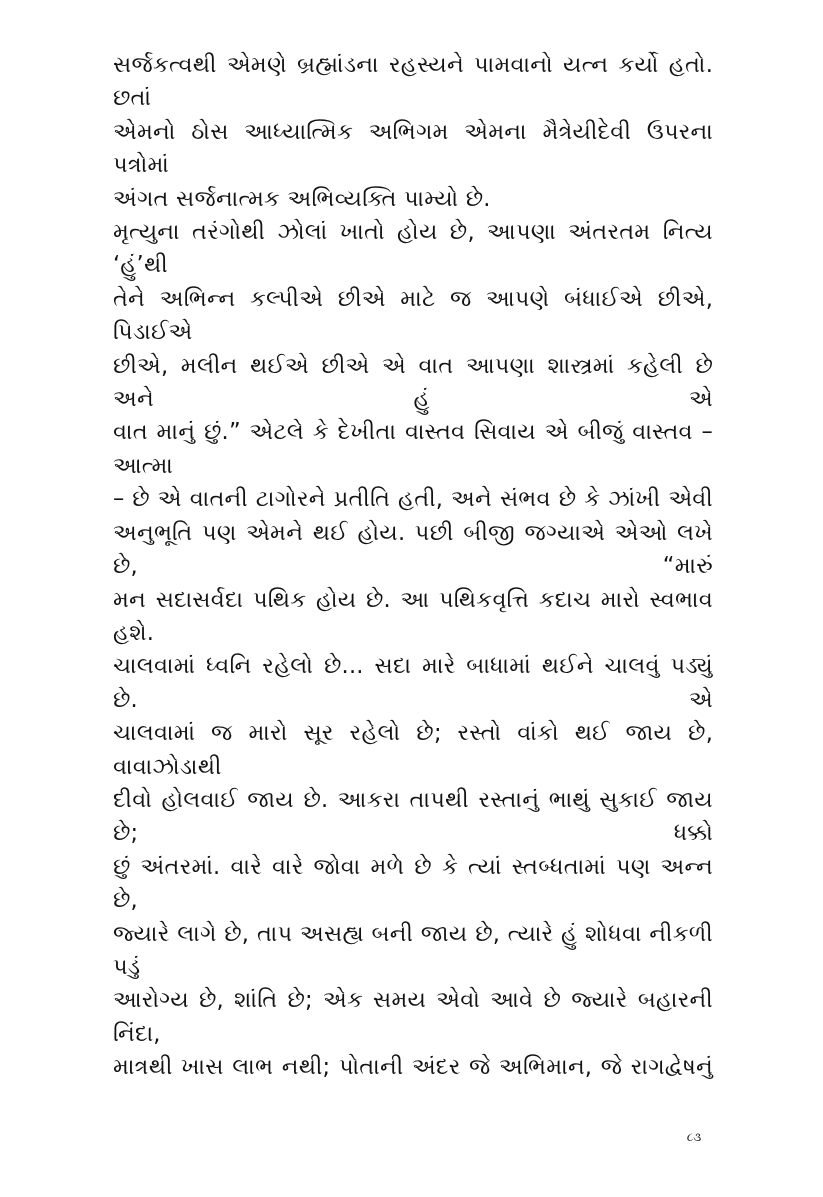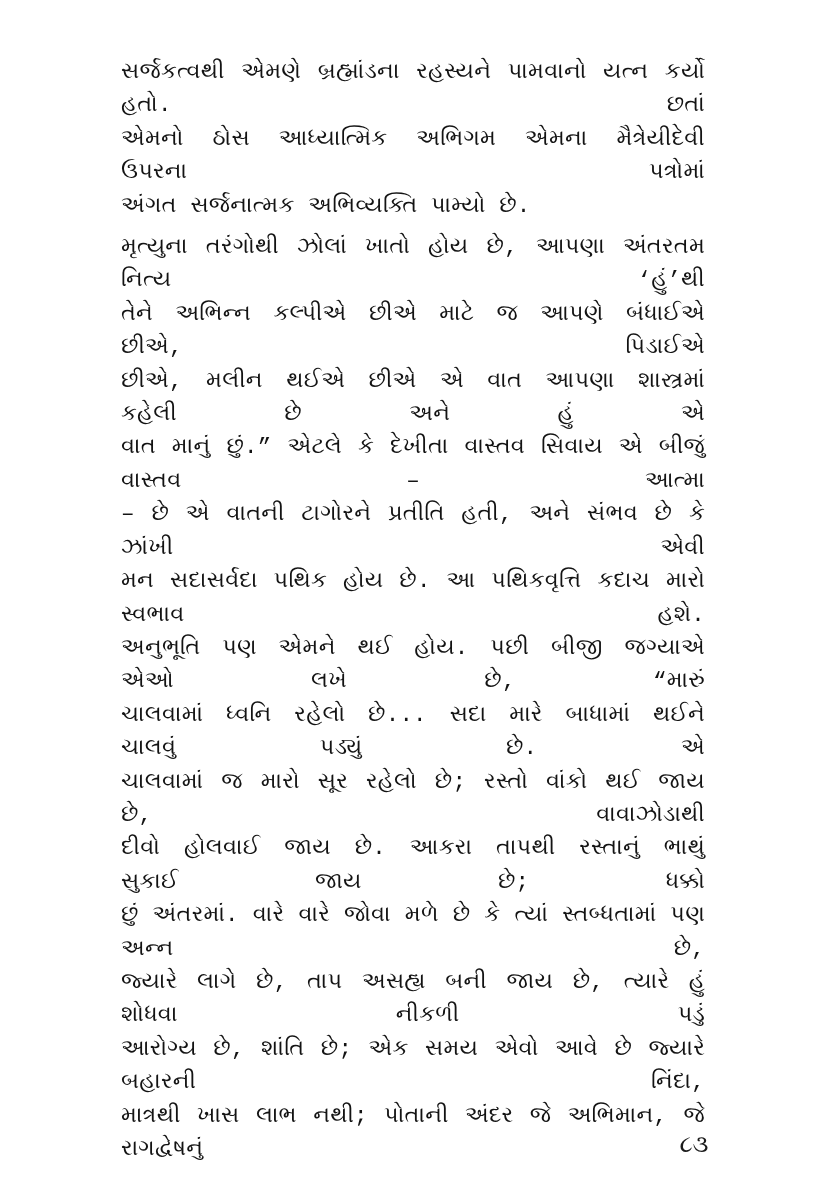--- a/index.html
+++ b/index.html
@@ -18,61 +18,61 @@
     overflow: hidden;
   }
   .text-block {
     position: absolute;
     left: 113px;
     top: 48px;
     width: 600px;
     font-size: 22.5px;
     line-height: 33.4px;
   }
-  .para { margin: 8px; padding: 0; font-family: Liberation Mono, monospace; }
+  .para { margin: 0; padding: 0; }
   .line {
     text-align: justify;
     text-align-last: justify;
     white-space: normal;
     letter-spacing: 0.2px;
   }
   .line.flush {
     text-align-last: left;
   }
   .line.indent {
     text-indent: 38px;
   }
   .page-number {
     position: absolute;
     left: 664px;
     top: 1130px;
     width: 60px;
     text-align: center;
-    font-size: 24px;
+    font-size: 12px;
     color: #1a1a1a;
   }
 </style>
 </head>
 <body>
 
 <div class="page">
   <main class="text-block" id="text-block">
       <div class="para">
         <div class="line">સર્જકત્વથી એમણે બ્રહ્માંડના રહસ્યને પામવાનો યત્ન કર્યો હતો. છતાં</div>
         <div class="line">એમનો ઠોસ આધ્યાત્મિક અભિગમ એમના મૈત્રેયીદેવી ઉપરના પત્રોમાં</div>
         <div class="line flush">અંગત સર્જનાત્મક અભિવ્યક્તિ પામ્યો છે.</div>
       </div>
       <div class="para">
         <div class="line">મૃત્યુના તરંગોથી ઝોલાં ખાતો હોય છે, આપણા અંતરતમ નિત્ય ‘હું’થી</div>
         <div class="line">તેને અભિન્ન કલ્પીએ છીએ માટે જ આપણે બંધાઈએ છીએ, પિડાઈએ</div>
         <div class="line">છીએ, મલીન થઈએ છીએ એ વાત આપણા શાસ્ત્રમાં કહેલી છે અને હું એ</div>
         <div class="line">વાત માનું છું.” એટલે કે દેખીતા વાસ્તવ સિવાય એ બીજું વાસ્તવ – આત્મા</div>
         <div class="line">– છે એ વાતની ટાગોરને પ્રતીતિ હતી, અને સંભવ છે કે ઝાંખી એવી</div>
+        <div class="line">અનુભૂતિ પણ એમને થઈ હોય. પછી બીજી જગ્યાએ એઓ લખે છે, “મારું</div>
         <div class="line">મન સદાસર્વદા પથિક હોય છે. આ પથિકવૃત્તિ કદાચ મારો સ્વભાવ હશે.</div>
-        <div class="line">અનુભૂતિ પણ એમને થઈ હોય. પછી બીજી જગ્યાએ એઓ લખે છે, “મારું</div>
         <div class="line">ચાલવામાં ધ્વનિ રહેલો છે... સદા મારે બાધામાં થઈને ચાલવું પડ્યું છે. એ</div>
         <div class="line">ચાલવામાં જ મારો સૂર રહેલો છે; રસ્તો વાંકો થઈ જાય છે, વાવાઝોડાથી</div>
         <div class="line">દીવો હોલવાઈ જાય છે. આકરા તાપથી રસ્તાનું ભાથું સુકાઈ જાય છે; ધક્કો</div>
         <div class="line">છું અંતરમાં. વારે વારે જોવા મળે છે કે ત્યાં સ્તબ્ધતામાં પણ અન્ન છે,</div>
         <div class="line">જ્યારે લાગે છે, તાપ અસહ્ય બની જાય છે, ત્યારે હું શોધવા નીકળી પડું</div>
         <div class="line">આરોગ્ય છે, શાંતિ છે; એક સમય એવો આવે છે જ્યારે બહારની નિંદા,</div>
         <div class="line">માત્રથી ખાસ લાભ નથી; પોતાની અંદર જે અભિમાન, જે રાગદ્વેષનું</div>
       </div>
     </main>
   <div class="page-number">૮૩</div>

